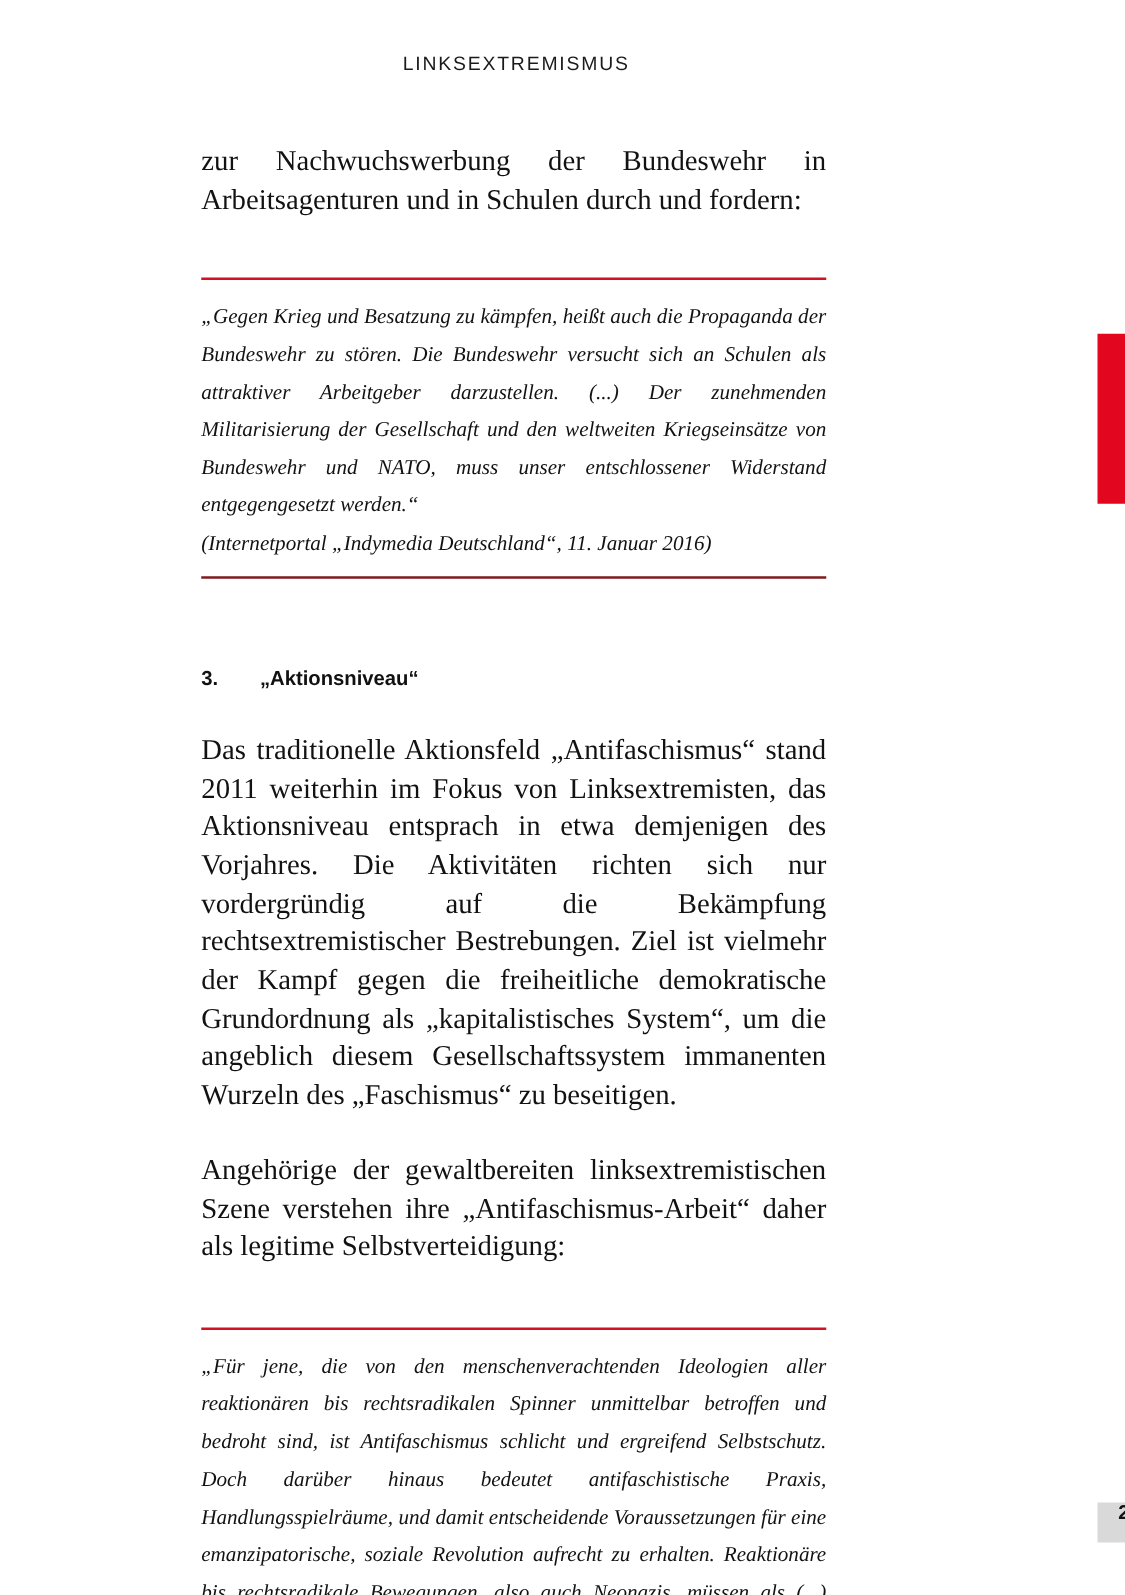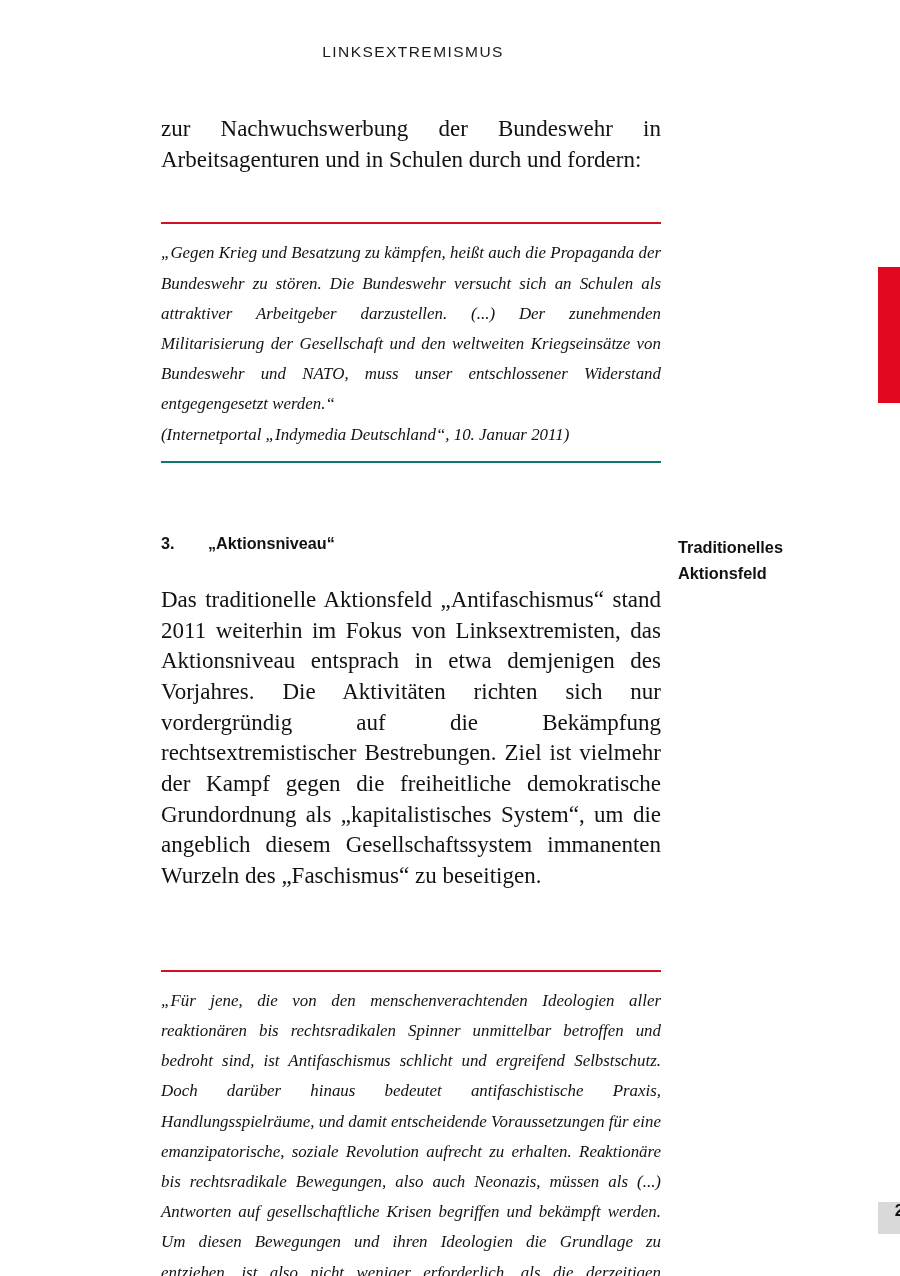--- a/index.html
+++ b/index.html
@@ -48,21 +48,21 @@
     line-height: 30.7px;
     text-align: justify;
     text-justify: inter-word;
     color: #121212;
     hyphens: manual;
   }
 
   
   .quote-block {
     border-top: 2px solid #d21224;
-    border-bottom: 2px solid #0f766e;
+    border-bottom: 2px solid #7f1d1d;
     padding: 14px 0 11px 0;
   }
   .quote-block p {
     margin: 0;
     font-style: italic;
     font-size: 16.9px;
     line-height: 30.2px;
     text-align: justify;
     text-justify: inter-word;
     color: #121212;
@@ -134,51 +134,48 @@
 </style>
 </head>
 <body>
 
 <div class="page">
 
   <div class="running-header">LINKSEXTREMISMUS</div>
 
   <div class="red-tab"></div>
 
-  <div class="margin-note">
-    <div>Traditionelles</div>
-    <div>Aktionsfeld</div>
-  </div>
 
   <div class="column">
 
     <div class="top-offset"></div>
 
     <p class="body-para">zur Nachwuchswerbung der Bundeswehr in Arbeitsagenturen und in Schulen durch und fordern:</p>
 
     <div class="sp-after-intro"></div>
 
     <div class="quote-block">
       <p>„Gegen Krieg und Besatzung zu kämpfen, heißt auch die Propaganda der Bundeswehr zu stören. Die Bundeswehr versucht sich an Schulen als attraktiver Arbeitgeber darzustellen. (...) Der zunehmenden Militarisierung der Gesellschaft und den weltweiten Kriegseinsätze von Bundeswehr und NATO, muss unser entschlossener Widerstand entgegengesetzt werden.“</p>
-      <p class="quote-source">(Internetportal „Indymedia Deutschland“, 10. Januar 2011)</p>
+      <p class="quote-source">(Internetportal „Indymedia Deutschland“, 11. Januar 2016)</p>
     </div>
 
     <div class="sp-after-quote1"></div>
 
     <div class="section-heading">
       <span class="num">3.</span>
       <span>„Aktionsniveau“</span>
     </div>
 
     <div class="sp-after-heading"></div>
 
     <p class="body-para">Das traditionelle Aktionsfeld „Antifaschismus“ stand 2011 weiterhin im Fokus von Linksextremisten, das Aktionsniveau entsprach in etwa demjenigen des Vorjahres. Die Aktivitäten richten sich nur vordergründig auf die Bekämpfung rechtsextremistischer Bestrebungen. Ziel ist vielmehr der Kampf gegen die freiheitliche demokratische Grundordnung als „kapitalistisches System“, um die angeblich diesem Gesellschaftssystem immanenten Wurzeln des „Faschismus“ zu beseitigen.</p>
 
     <div class="sp-after-para1"></div>
 
+    <p class="body-para">Angehörige der gewaltbereiten linksextremistischen Szene verstehen ihre „Antifaschismus-Arbeit“ daher als legitime Selbstverteidigung:</p>
 
     <div class="sp-after-para2"></div>
 
     <div class="quote-block" style="border-bottom:none; padding-bottom:0;">
       <p>„Für jene, die von den menschenverachtenden Ideologien aller reaktionären bis rechtsradikalen Spinner unmittelbar betroffen und bedroht sind, ist Antifaschismus schlicht und ergreifend Selbstschutz. Doch darüber hinaus bedeutet antifaschistische Praxis, Handlungsspielräume, und damit entscheidende Voraussetzungen für eine emanzipatorische, soziale Revolution aufrecht zu erhalten. Reaktionäre bis rechtsradikale Bewegungen, also auch Neonazis, müssen als (...) Antworten auf gesellschaftliche Krisen begriffen und bekämpft werden. Um diesen Bewegungen und ihren Ideologien die Grundlage zu entziehen, ist also nicht weniger erforderlich, als die derzeitigen Verhältnisse, das auf Tausch, Konkurrenz und Mehrwert basierende Gesellschaftssystem Kapitalismus zu überwinden. Wir lassen es uns</p>
     </div>
 
   </div>
 
   <div class="page-number-box">

